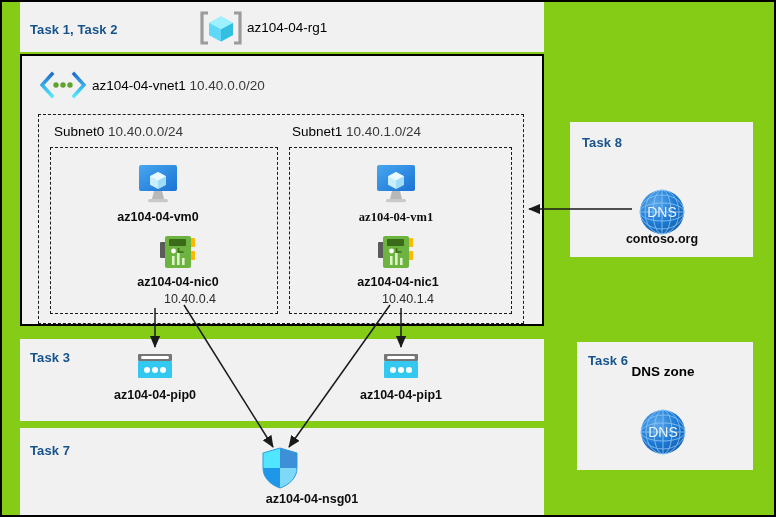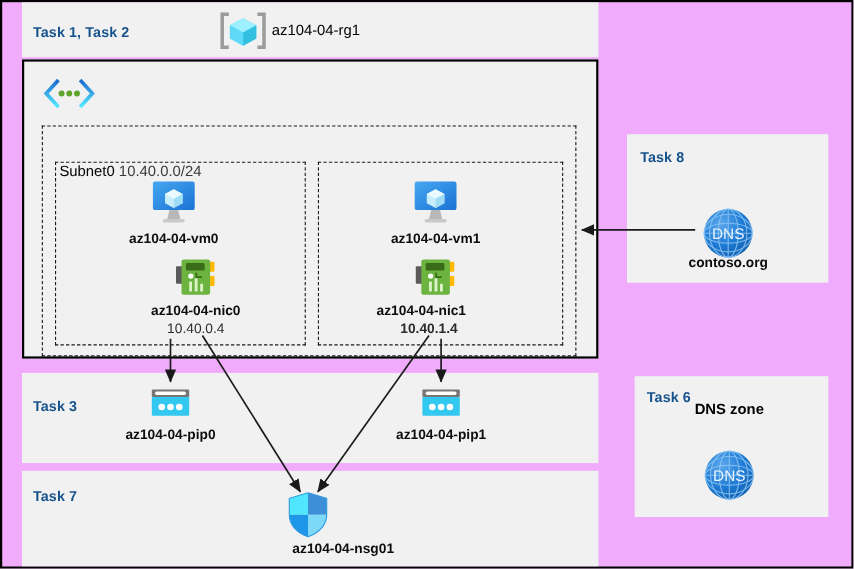--- a/index.html
+++ b/index.html
@@ -3,21 +3,21 @@
 <meta charset="utf-8">
 <style>
   html,body{margin:0;padding:0;background:#ffffff;}
   body{
     font-family:"Liberation Sans", sans-serif;
     -webkit-font-smoothing:antialiased;
   }
   #canvas{
     position:relative;
     width:776px;height:517px;
-    background:#f0abfc;
+    background:#84cc16;
     box-sizing:border-box;
     border:2px solid #000000;
     overflow:hidden;
   }
 
   
   .panel{position:absolute;background:#f1f1f1;box-sizing:border-box;}
   .panel-bordered{border:2px solid #000000;}
 
   .task-label{
@@ -101,24 +101,27 @@
         </linearGradient>
       </defs>
       <path d="M14 4 L4 15 L14 26" fill="none" stroke="url(#vnetg)" stroke-width="3.4" stroke-linecap="square"></path>
       <path d="M36 4 L46 15 L36 26" fill="none" stroke="url(#vnetg)" stroke-width="3.4" stroke-linecap="square"></path>
       <circle cx="18" cy="15" r="2.7" fill="#5ea32a"></circle>
       <circle cx="25" cy="15" r="2.7" fill="#5ea32a"></circle>
       <circle cx="32" cy="15" r="2.7" fill="#5ea32a"></circle>
     </svg>
   </div>
 
+  <div class="hdr" style="left:90px;top:76px;">
+    <b>az104-04-vnet1</b><span>&nbsp;</span><span class="muted">10.40.0.0/20</span>
+  </div>
 
   <div class="dashed" style="left:36px;top:112px;width:486px;height:210px;"></div>
 
-  <div class="hdr" style="left:52px;top:122px;margin-top:24px;">
+  <div class="hdr" style="left:52px;top:122px;">
     <b>Subnet0</b><span>&nbsp;</span><span class="muted">10.40.0.0/24</span>
   </div>
   <div class="dashed" style="left:48px;top:145px;width:228px;height:167px;"></div>
 
   <div class="icon" style="left:134px;top:161px;width:44px;height:42px;">
     <svg width="44" height="42" viewBox="0 0 44 42">
       <defs>
         <linearGradient id="vmg0" x1="0" y1="0" x2="1" y2="1">
           <stop offset="0%" stop-color="#46a7f0"></stop>
           <stop offset="100%" stop-color="#1b72d4"></stop>
@@ -142,61 +145,64 @@
       <rect x="7" y="2" width="26" height="32" rx="2" fill="#6cb33f"></rect>
       <rect x="11" y="5" width="17" height="7" rx="1" fill="#3a6b18"></rect>
       <rect x="14" y="22" width="2.6" height="9" fill="#ddf3c8"></rect>
       <rect x="19" y="19" width="2.6" height="12" fill="#ddf3c8"></rect>
       <rect x="24" y="24" width="2.6" height="7" fill="#ddf3c8"></rect>
       <circle cx="15.5" cy="17" r="2.4" fill="#ffffff"></circle>
       <path d="M20.5 14 L20.5 18 L25.5 18" fill="none" stroke="#3a6b18" stroke-width="1.6"></path>
     </svg>
   </div>
   <div class="nodelabel" style="left:176px;top:273px;">az104-04-nic0</div>
-  <div class="nodesub" style="left:176px;top:290px;">10.40.0.4</div>
-
+  <div class="nodesub" style="left:188px;top:290px;">10.40.0.4</div>
+
+  <div class="hdr" style="left:290px;top:122px;">
+    <b>Subnet1</b><span>&nbsp;</span><span class="muted">10.40.1.0/24</span>
+  </div>
   <div class="dashed" style="left:287px;top:145px;width:223px;height:167px;"></div>
 
   <div class="icon" style="left:372px;top:161px;width:44px;height:42px;">
     <svg width="44" height="42" viewBox="0 0 44 42">
       <defs>
         <linearGradient id="vmg1" x1="0" y1="0" x2="1" y2="1">
           <stop offset="0%" stop-color="#46a7f0"></stop>
           <stop offset="100%" stop-color="#1b72d4"></stop>
         </linearGradient>
       </defs>
       <rect x="3" y="2" width="38" height="26" rx="2" fill="url(#vmg1)"></rect>
       <polygon points="22,9 30,13.3 30,21.7 22,26 14,21.7 14,13.3" fill="#c8eefc"></polygon>
       <polygon points="22,9 30,13.3 22,17.6 14,13.3" fill="#eafaff"></polygon>
       <polygon points="22,17.6 30,13.3 30,21.7 22,26" fill="#9fdcf5"></polygon>
       <path d="M18 28 L26 28 L28 36 L16 36 Z" fill="#b8b8b8"></path>
       <rect x="12" y="36" width="20" height="3.2" rx="1.6" fill="#c9c9c9"></rect>
     </svg>
   </div>
-  <div class="nodelabel" style="left:394px;top:208px;">az104-04-vm1</div>
+  <div class="nodelabel" style="left:394px;top:208px;font-family:Liberation Serif, serif;">az104-04-vm1</div>
 
   <div class="icon" style="left:374px;top:232px;width:40px;height:38px;">
     <svg width="40" height="38" viewBox="0 0 40 38">
       <rect x="2" y="8" width="6" height="16" rx="1" fill="#5a5a5a"></rect>
       <rect x="31" y="4" width="6" height="9" rx="1" fill="#ffb900"></rect>
       <rect x="31" y="17" width="6" height="9" rx="1" fill="#ffb900"></rect>
       <rect x="7" y="2" width="26" height="32" rx="2" fill="#6cb33f"></rect>
       <rect x="11" y="5" width="17" height="7" rx="1" fill="#3a6b18"></rect>
       <rect x="14" y="22" width="2.6" height="9" fill="#ddf3c8"></rect>
       <rect x="19" y="19" width="2.6" height="12" fill="#ddf3c8"></rect>
       <rect x="24" y="24" width="2.6" height="7" fill="#ddf3c8"></rect>
       <circle cx="15.5" cy="17" r="2.4" fill="#ffffff"></circle>
       <path d="M20.5 14 L20.5 18 L25.5 18" fill="none" stroke="#3a6b18" stroke-width="1.6"></path>
     </svg>
   </div>
-  <div class="nodelabel" style="left:381px;top:273px;">az104-04-nic1</div>
-  <div class="nodesub" style="left:388px;top:290px;font-weight:bold;">10.40.1.4</div>
+  <div class="nodelabel" style="left:396px;top:273px;">az104-04-nic1</div>
+  <div class="nodesub" style="left:406px;top:290px;">10.40.1.4</div>
 
   <div class="panel" style="left:18px;top:337px;width:524px;height:82px;"></div>
-  <div class="task-label" style="left:28px;top:348px;margin-top:12px;">Task 3</div>
+  <div class="task-label" style="left:28px;top:348px;">Task 3</div>
 
   <div class="icon" style="left:134px;top:350px;width:38px;height:32px;">
     <svg width="38" height="32" viewBox="0 0 38 32">
       <rect x="2" y="2" width="34" height="7" rx="1" fill="#767676"></rect>
       <rect x="5" y="4" width="28" height="3" rx="1.5" fill="#ffffff"></rect>
       <rect x="2" y="9" width="34" height="17" rx="1" fill="#32c8f0"></rect>
       <circle cx="11" cy="18" r="3" fill="#ffffff"></circle>
       <circle cx="19" cy="18" r="3" fill="#ffffff"></circle>
       <circle cx="27" cy="18" r="3" fill="#ffffff"></circle>
     </svg>

